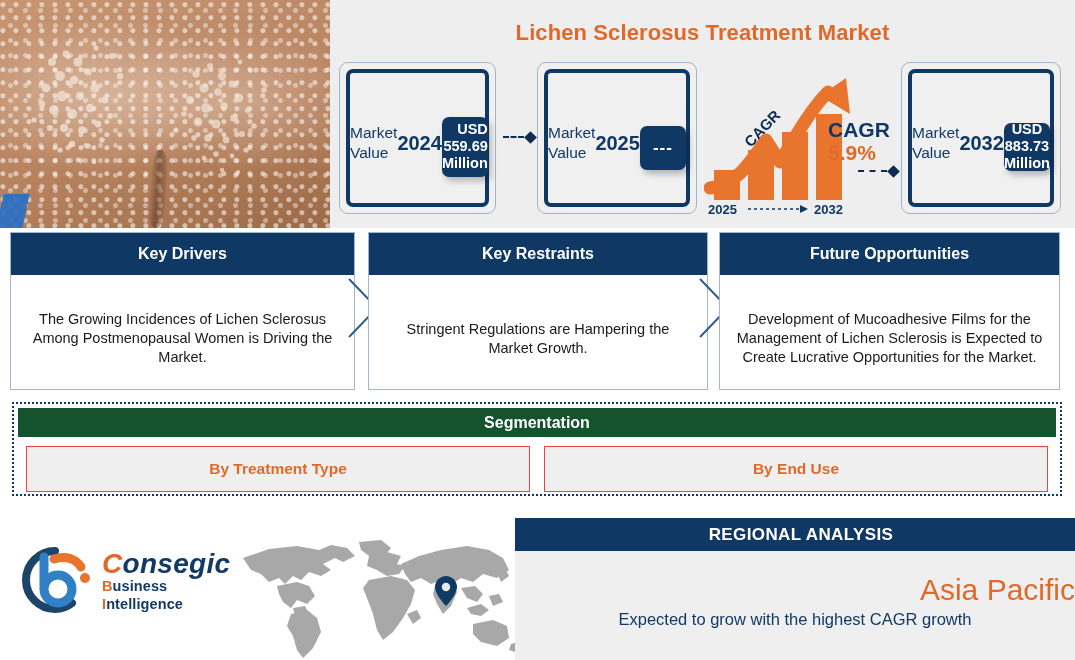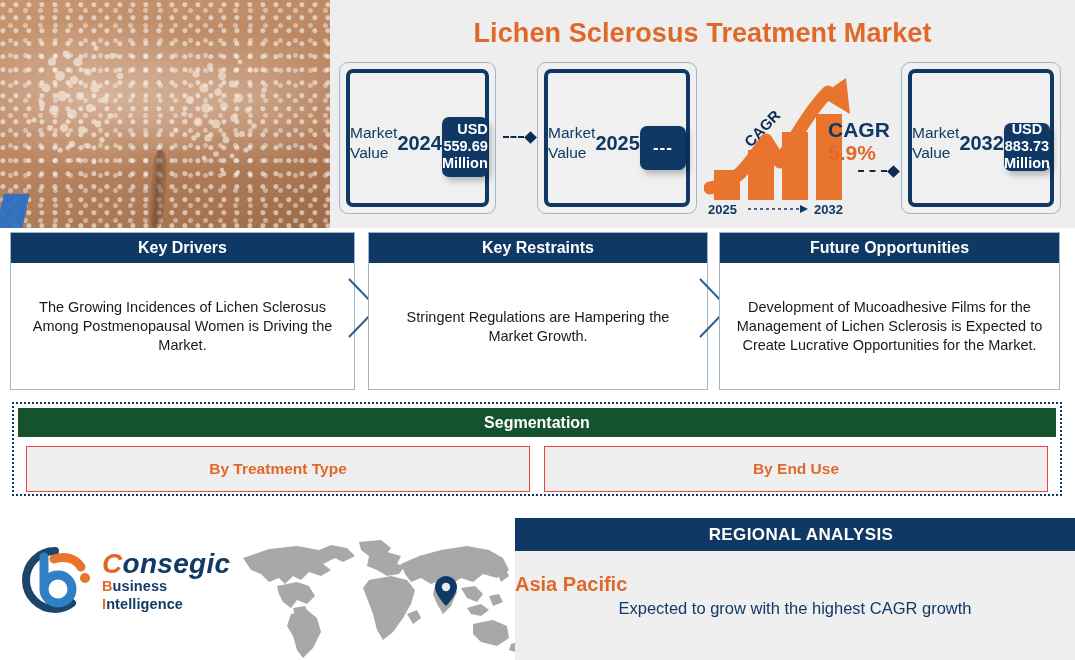--- a/index.html
+++ b/index.html
@@ -25,21 +25,21 @@
   }
   .hero-blue{position:absolute;left:0;bottom:0;width:26px;height:34px;background:#2a6fc4;transform:skewX(-12deg);opacity:.92;}
   .hero-crease{position:absolute;left:150px;top:150px;width:16px;height:78px;
     background:linear-gradient(90deg,rgba(90,55,35,0) 0%,rgba(90,55,35,.55) 45%,rgba(90,55,35,.15) 100%);
     transform:rotate(4deg);border-radius:40%;}
 
   
   .title{
     position:absolute;left:330px;top:10px;width:745px;height:46px;
     display:flex;align-items:center;justify-content:center;
-    color:#e0692a;font-size:27px;font-weight:bold;letter-spacing:.1px;
+    color:#e0692a;font-size:22px;font-weight:bold;letter-spacing:.1px;
   }
 
   
   .card{
     position:absolute;background:#f0f0f0;border:1.5px solid #9fb6cd;border-radius:9px;
     box-sizing:border-box;padding:6px;
   }
   .card-inner{
     width:100%;height:100%;border:4px solid #103864;border-radius:7px;
     box-sizing:border-box;display:flex;align-items:center;
@@ -70,21 +70,21 @@
   
   .cagr-wrap{position:absolute;left:704px;top:74px;width:160px;height:142px;}
   .cagr-text{position:absolute;left:828px;top:118px;width:72px;text-align:left;}
   .cagr-text .c1{color:#103864;font-size:21px;font-weight:bold;line-height:23px;}
   .cagr-text .c2{color:#e0692a;font-size:21px;font-weight:bold;line-height:23px;}
 
   
   .panel{position:absolute;background:#ffffff;border:1px solid #9fb6cd;box-sizing:border-box;}
   .panel-head{
     background:#103864;color:#ffffff;font-weight:bold;font-size:16px;
-    height:30px;display:flex;align-items:center;justify-content:center;
+    height:42px;display:flex;align-items:center;justify-content:center;
   }
   .panel-body{
     display:flex;align-items:center;justify-content:center;text-align:center;
     color:#1a1a1a;font-size:14.5px;line-height:19px;padding:6px 14px;box-sizing:border-box;
   }
   #pnl-drivers{left:10px;top:232px;width:345px;height:158px;}
   #pnl-drivers .panel-body{height:127px;}
   #pnl-restraints{left:368px;top:232px;width:340px;height:158px;}
   #pnl-restraints .panel-body{height:127px;}
   #pnl-future{left:719px;top:232px;width:341px;height:158px;}
@@ -114,21 +114,21 @@
   .logo-sub{font-size:14.5px;font-weight:600;line-height:18px;letter-spacing:.1px;}
   .or{color:#e0692a;} .nv{color:#123a66;}
 
   .map-wrap{position:absolute;left:235px;top:536px;width:280px;height:124px;}
 
   .ra-box{position:absolute;left:515px;top:518px;width:560px;height:142px;background:#efefef;}
   .ra-head{
     background:#103864;color:#ffffff;font-weight:bold;font-size:17px;letter-spacing:.4px;
     height:33px;display:flex;align-items:center;justify-content:center;padding-left:12px;
   }
-  .ra-region{color:#e0692a;font-weight:bold;font-size:20px;text-align:left;margin-top:22px;}
+  .ra-region{color:#e0692a;font-weight:normal;font-size:30px;text-align:right;margin-top:22px;}
   .ra-note{color:#123a66;font-size:16.5px;text-align:center;margin-top:3px;}
 </style>
 </head>
 <body>
 
 <div class="page">
 
   <div class="top-band"></div>
 
   <div class="hero-photo">

